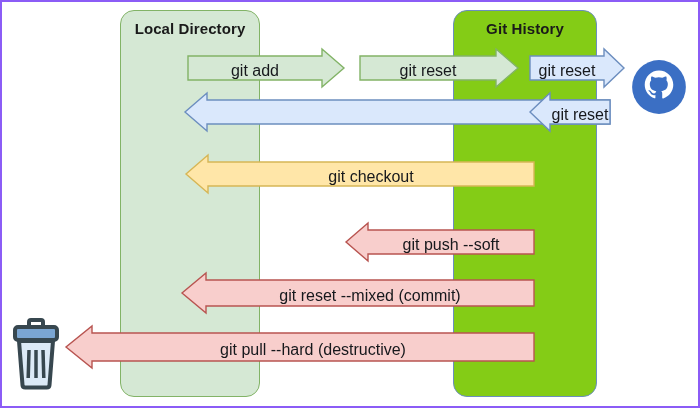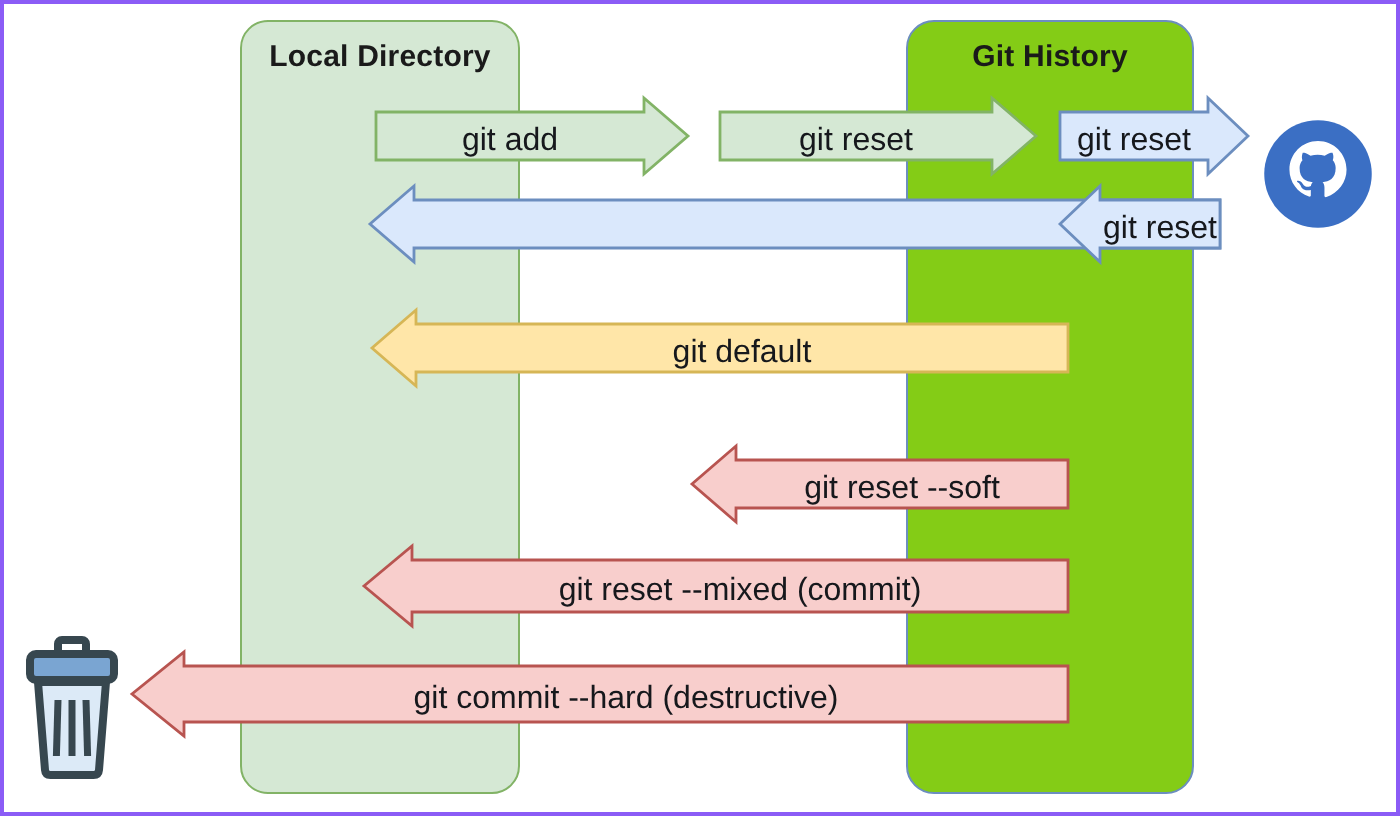--- a/index.html
+++ b/index.html
@@ -88,24 +88,24 @@
       <path d="M532,228 L366,228 L366,221 L344,240 L366,259 L366,252 L532,252 Z" fill="#f8cecc" stroke="#b85450" stroke-width="1.4" stroke-linejoin="miter"></path>
       <path d="M532,278 L204,278 L204,271 L180,291 L204,311 L204,304 L532,304 Z" fill="#f8cecc" stroke="#b85450" stroke-width="1.4" stroke-linejoin="miter"></path>
       <path d="M532,331 L90,331 L90,324 L64,345 L90,366 L90,359 L532,359 Z" fill="#f8cecc" stroke="#b85450" stroke-width="1.4" stroke-linejoin="miter"></path>
     </svg>
 
   <div id="label-layer">
       <div class="arrow-label" style="left: 186px; width: 134px; top: 61px;">git add</div>
       <div class="arrow-label" style="left: 358px; width: 136px; top: 61px;">git reset</div>
       <div class="arrow-label" style="left: 528px; width: 74px; top: 61px;">git reset</div>
       <div class="arrow-label" style="left: 548px; width: 60px; top: 105px;">git reset</div>
-      <div class="arrow-label" style="left: 206px; width: 326px; top: 167px;">git default</div>
-      <div class="arrow-label" style="left: 366px; width: 166px; top: 235px;">git reset --soft</div>
+      <div class="arrow-label" style="left: 206px; width: 326px; top: 167px;">git checkout</div>
+      <div class="arrow-label" style="left: 366px; width: 166px; top: 235px;">git push --soft</div>
       <div class="arrow-label" style="left: 204px; width: 328px; top: 286px;">git reset --mixed (commit)</div>
-      <div class="arrow-label" style="left: 90px; width: 442px; top: 340px;">git commit --hard (destructive)</div>
+      <div class="arrow-label" style="left: 90px; width: 442px; top: 340px;">git pull --hard (destructive)</div>
     </div>
 
   <svg class="github-mark" id="github-mark" viewBox="0 0 100 100" style="left: 629px; top: 57px; width: 56px; height: 56px;">
     <circle cx="50" cy="50" r="48" id="gh-circle" fill="#3b6fc4"></circle>
     <path id="gh-glyph" d="M50 20.5c-14.1 0-25.5 11.4-25.5 25.5 0 11.3 7.3 20.8 17.4 24.2 1.3.2 1.7-.6 1.7-1.2 0-.6 0-2.6-.03-4.7-7.1 1.5-8.6-3-8.6-3-1.2-3-2.8-3.8-2.8-3.8-2.3-1.6.2-1.5.2-1.5 2.6.2 3.9 2.6 3.9 2.6 2.3 3.9 6 2.8 7.4 2.1.2-1.6.9-2.8 1.6-3.4-5.7-.6-11.7-2.8-11.7-12.6 0-2.8 1-5.1 2.6-6.9-.3-.6-1.1-3.2.2-6.7 0 0 2.1-.7 7 2.6 2-.6 4.2-.9 6.3-.9 2.1 0 4.3.3 6.3.9 4.8-3.3 7-2.6 7-2.6 1.4 3.5.5 6.1.2 6.7 1.6 1.8 2.6 4.1 2.6 6.9 0 9.8-6 12-11.7 12.6.9.8 1.7 2.4 1.7 4.9 0 3.5-.03 6.4-.03 7.2 0 .7.5 1.5 1.8 1.2C68.2 66.8 75.5 57.3 75.5 46c0-14.1-11.4-25.5-25.5-25.5z" fill="#ffffff"></path>
   </svg>
 
   <svg class="trash-icon" id="trash-icon" viewBox="0 0 48 72" style="left: 10px; top: 316px; width: 48px; height: 72px;">
     <rect id="tr-handle" x="17" y="2" width="14" height="8" rx="2" fill="none" stroke-width="4" stroke="#37474f"></rect>
     <rect id="tr-lid" x="3" y="9" width="42" height="13" rx="3" stroke-width="4" fill="#7aa5d2" stroke="#37474f"></rect>

